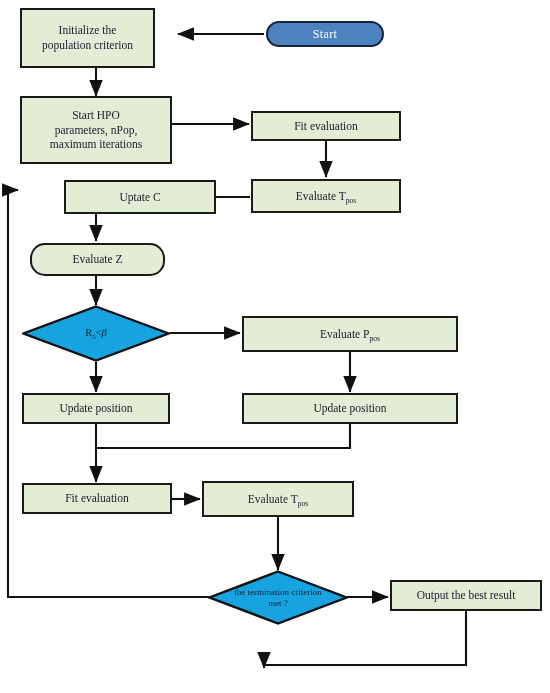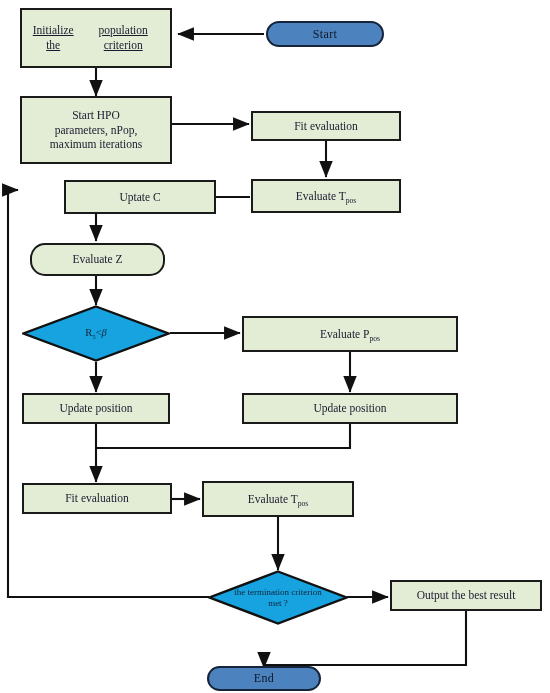--- a/index.html
+++ b/index.html
@@ -39,21 +39,21 @@
     border: 2px solid #1a1a1a;
     font-size: 11.5px;
     line-height: 1.28;
     padding: 2px 4px;
   }
   .node-terminator {
     background: #4c82bd;
     border: 2px solid #16243a;
     border-radius: 999px;
     font-size: 12px;
-    color: #0f172a;
+    color: #ffffff;
     letter-spacing: 0.4px;
   }
   .node-decision {
     background: transparent;
     border: none;
     font-size: 10.5px;
   }
   .node-decision .diamond-shape {
     position: absolute;
     left: 0;
@@ -135,21 +135,21 @@
       <path d="M8,190 L18,190"></path>
 
       <path d="M264,665 L264,668"></path>
     </g>
   </svg>
 
   <div class="node node-terminator" style="left:266px; top:21px; width:118px; height:26px;">
     <span>Start</span>
   </div>
 
-  <div class="node node-process" style="left:20px; top:8px; width:152px; height:60px; flex-direction:row;text-decoration:underline;">
+  <div class="node node-process" style="left:20px; top:8px; width:135px; height:60px; flex-direction:column;">
     <span>Initialize the</span>
     <span>population criterion</span>
   </div>
 
   <div class="node node-process" style="left:20px; top:96px; width:152px; height:68px; flex-direction:column;">
     <span>Start HPO</span>
     <span>parameters, nPop,</span>
     <span>maximum iterations</span>
   </div>
 
@@ -203,17 +203,14 @@
     <span class="diamond-label tiny-label">
       <span>the termination criterion</span><br>
       <span>met ?</span>
     </span>
   </div>
 
   <div class="node node-process" style="left:390px; top:580px; width:152px; height:31px;">
     <span>Output the best result</span>
   </div>
 
-  <div class="node node-terminator" style="left:207px; top:666px; width:114px; height:25px;">
-    <span>End</span>
-  </div>
 
 </div>
 
 </body></html>

